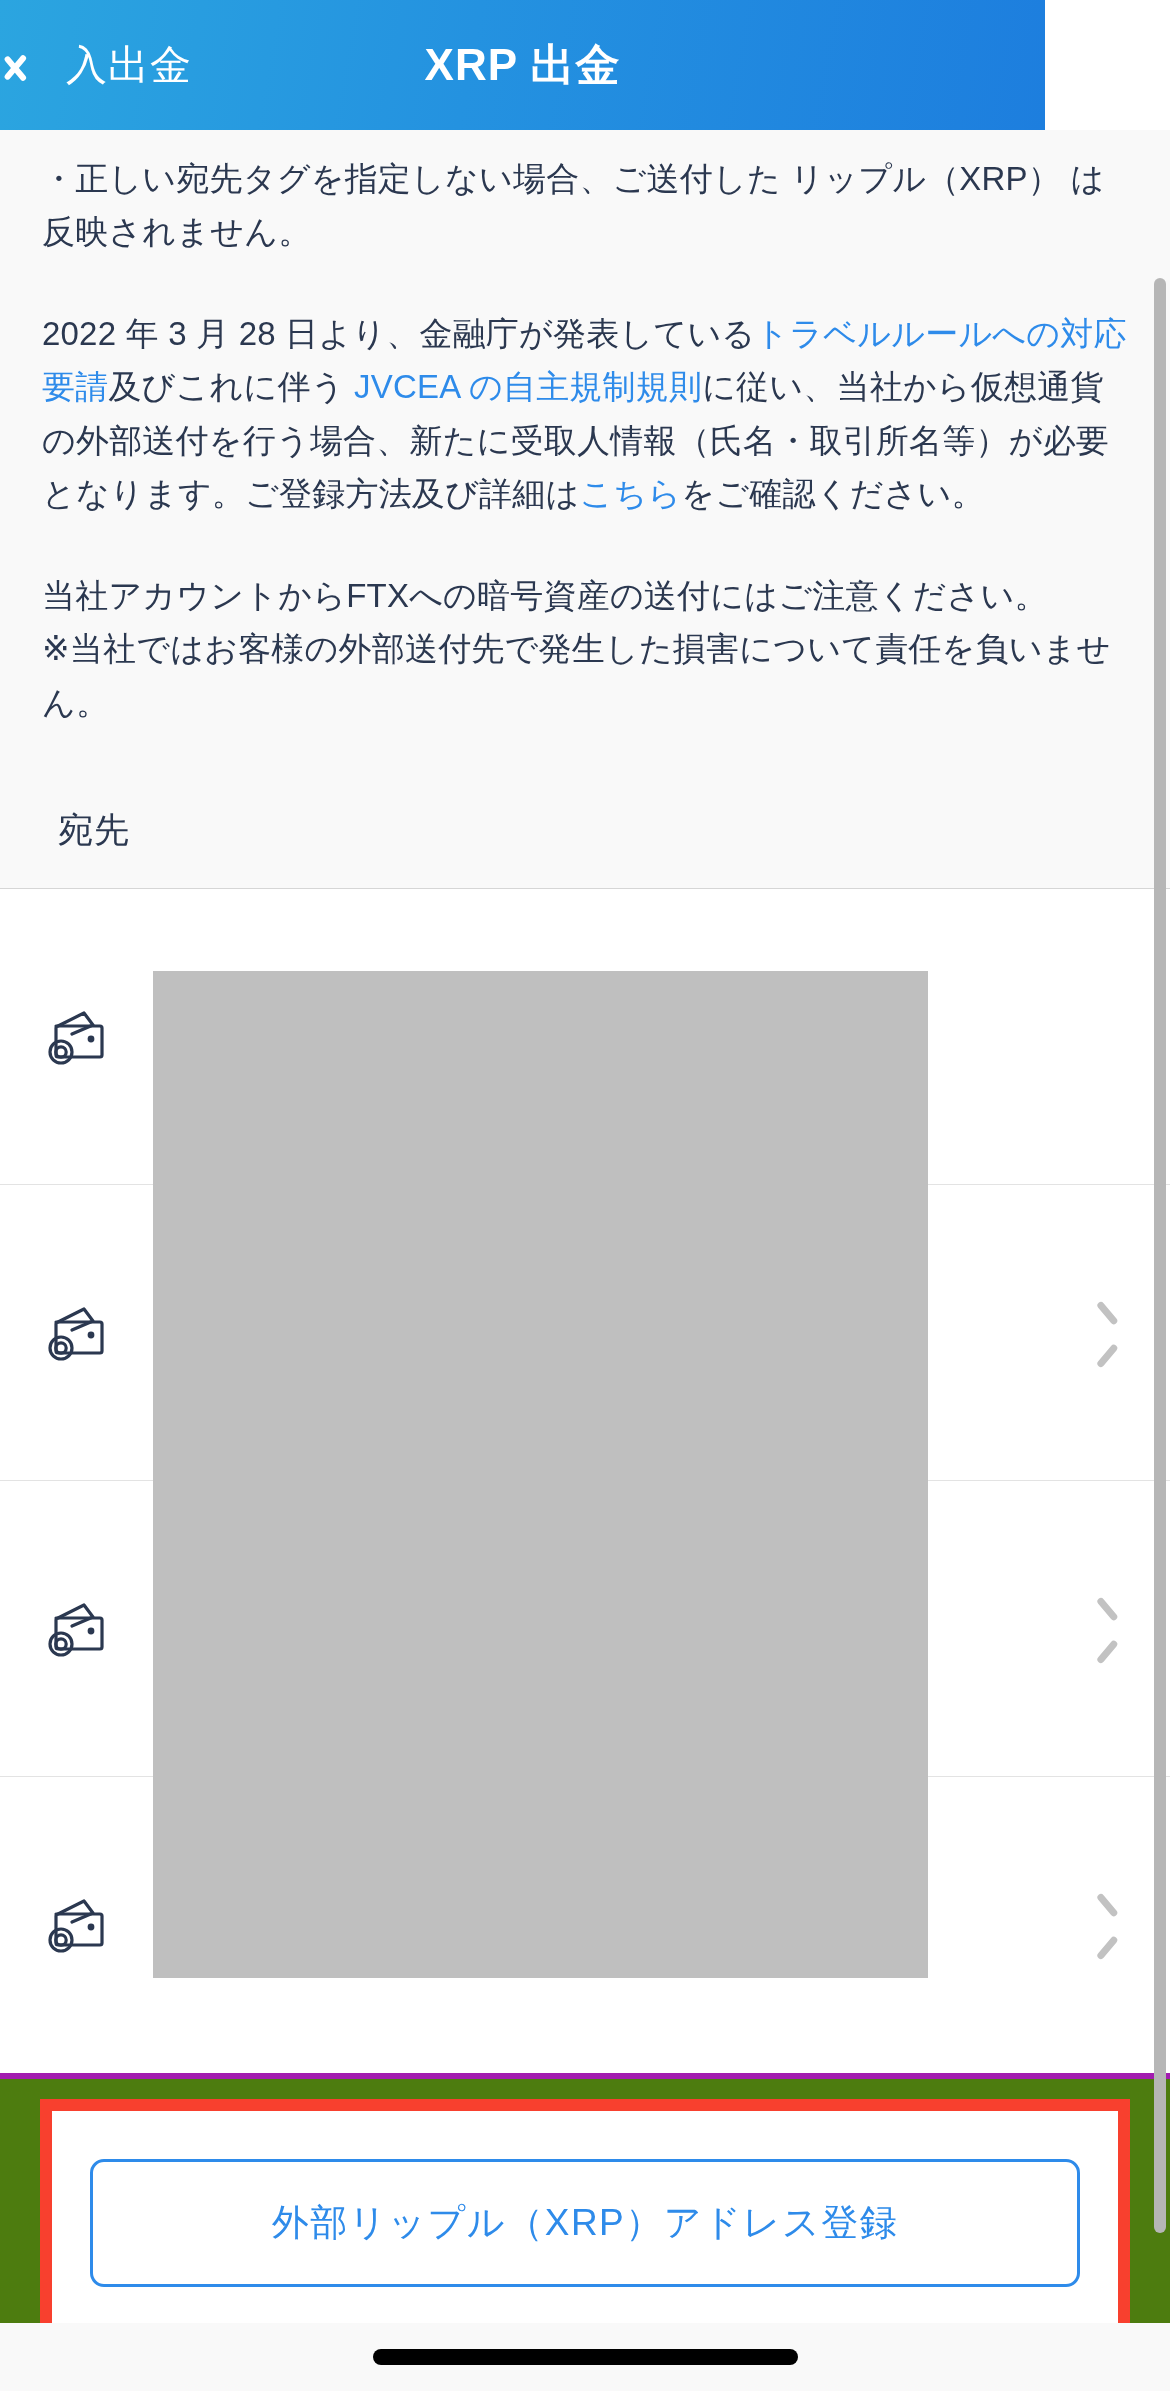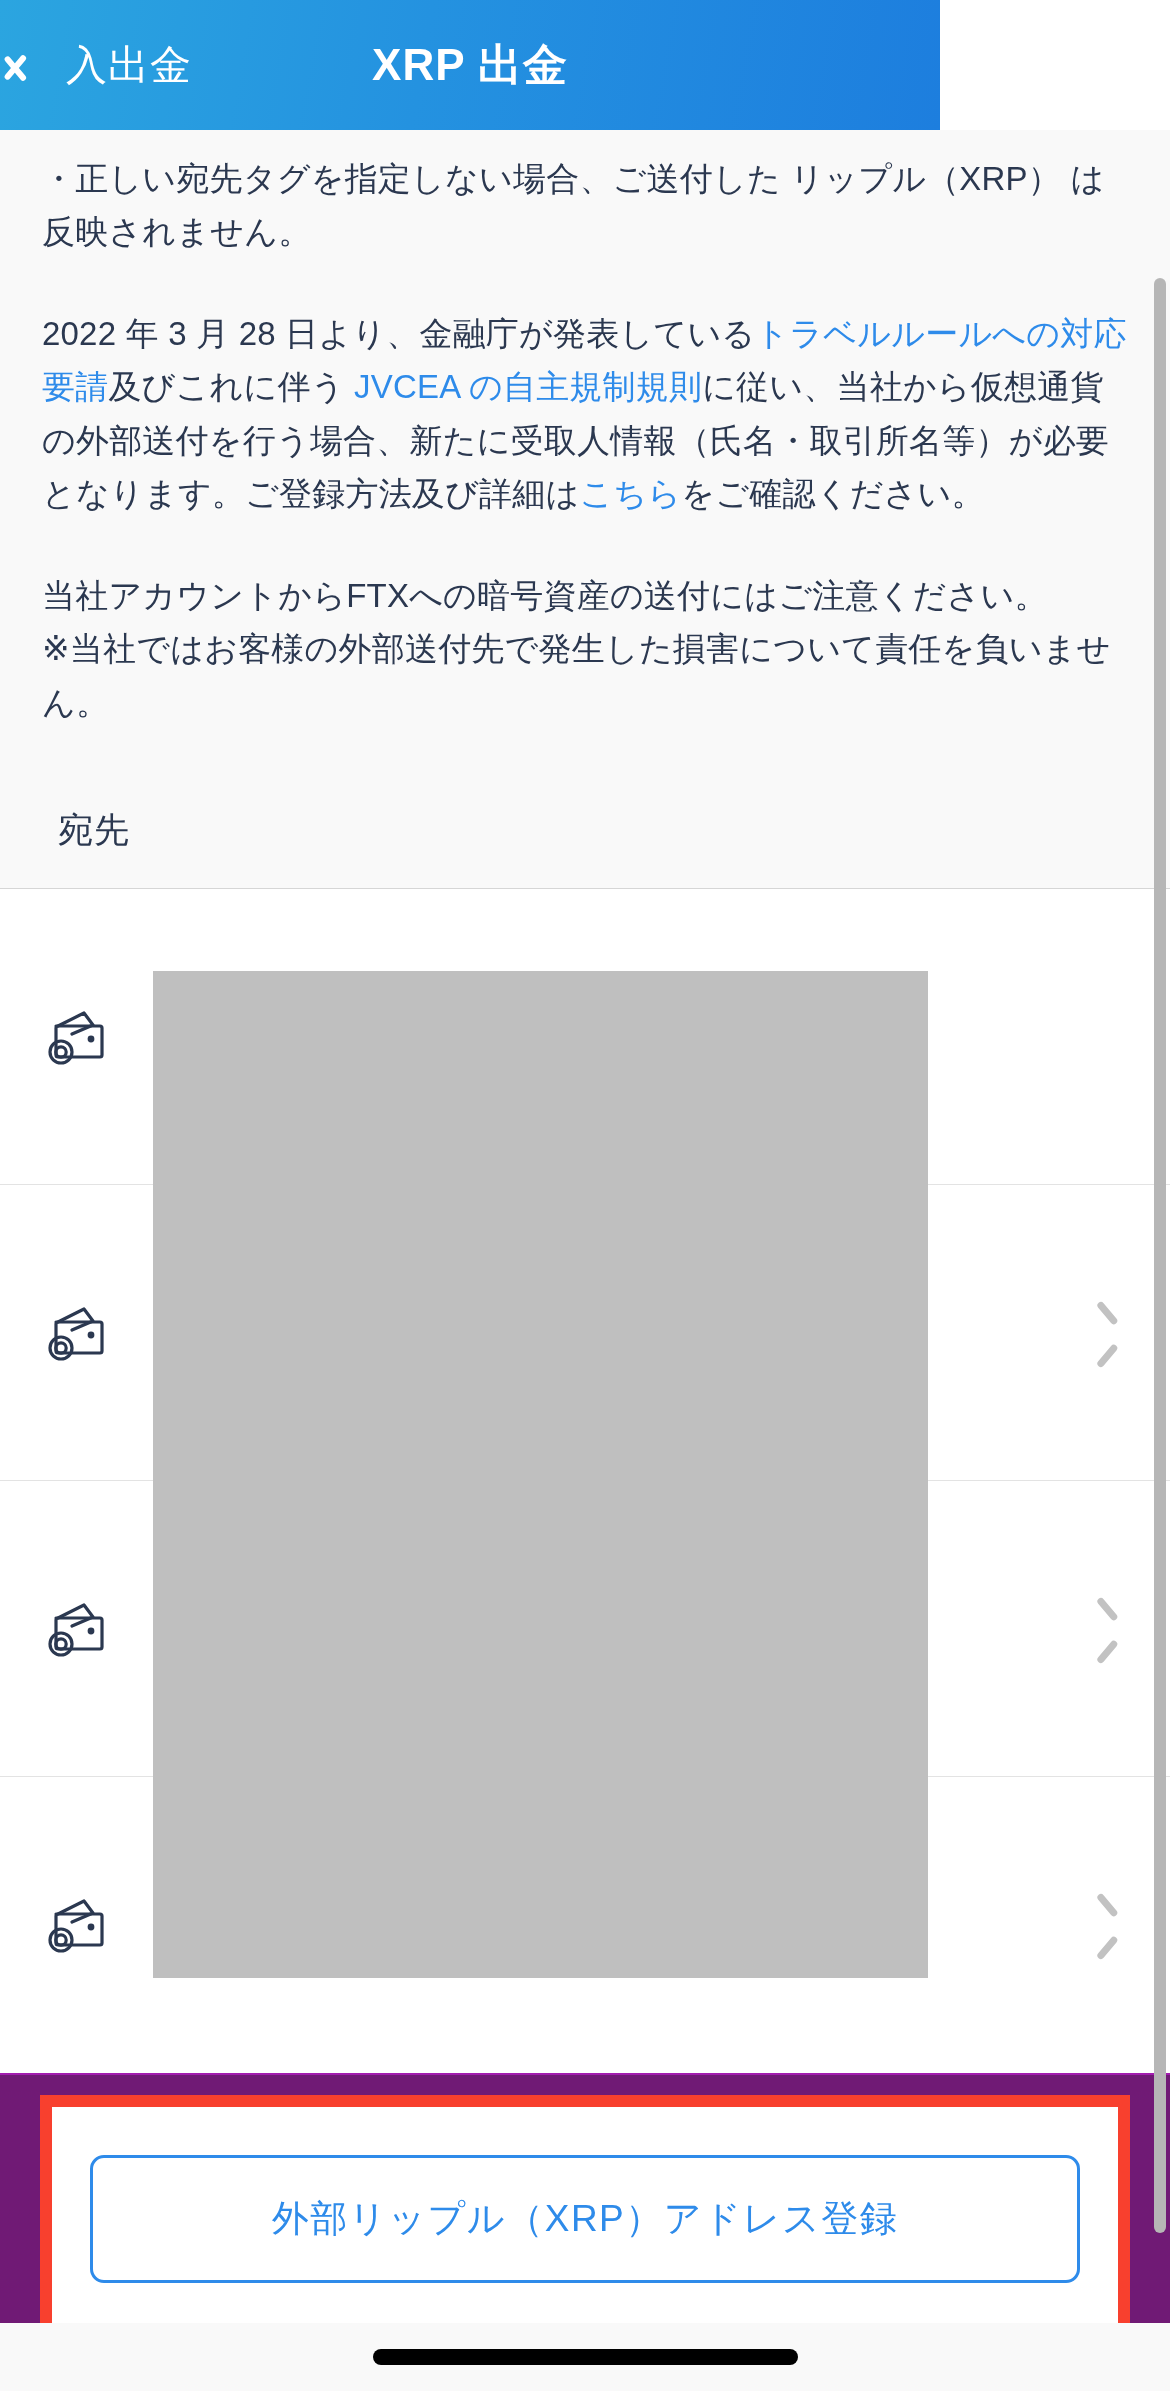--- a/index.html
+++ b/index.html
@@ -17,21 +17,21 @@
     width: 1170px;
     height: 2391px;
     background: #ffffff;
     overflow: hidden;
   }
 
   
   .nav-bar {
     position: absolute;
     top: 0; left: 0;
-    width: 940px;
+    width: 1045px;
     height: 130px;
     background: linear-gradient(100deg, #2ba5e0 0%, #2492e0 45%, #1d7ede 100%);
     display: flex;
     align-items: center;
   }
 
   .nav-back {
     display: flex;
     align-items: center;
     gap: 18px;
@@ -189,22 +189,22 @@
     left: 153px;
     top: 971px;
     width: 775px;
     height: 1007px;
     background: #bfbfbf;
     z-index: 50;
   }
 
   
   .footer {
-    background: #701a75;
-    border-top: 2px solid #a21caf;
+    background: #4d7c0f;
+    border-top: 6px solid #a21caf;
     padding: 16px 0 0 0;
   }
 
   .redbox {
     margin: 4px 40px 0 40px;
     border: 12px solid #f8402e;
     background: #ffffff;
     padding: 48px 38px 56px 38px;
   }
 

